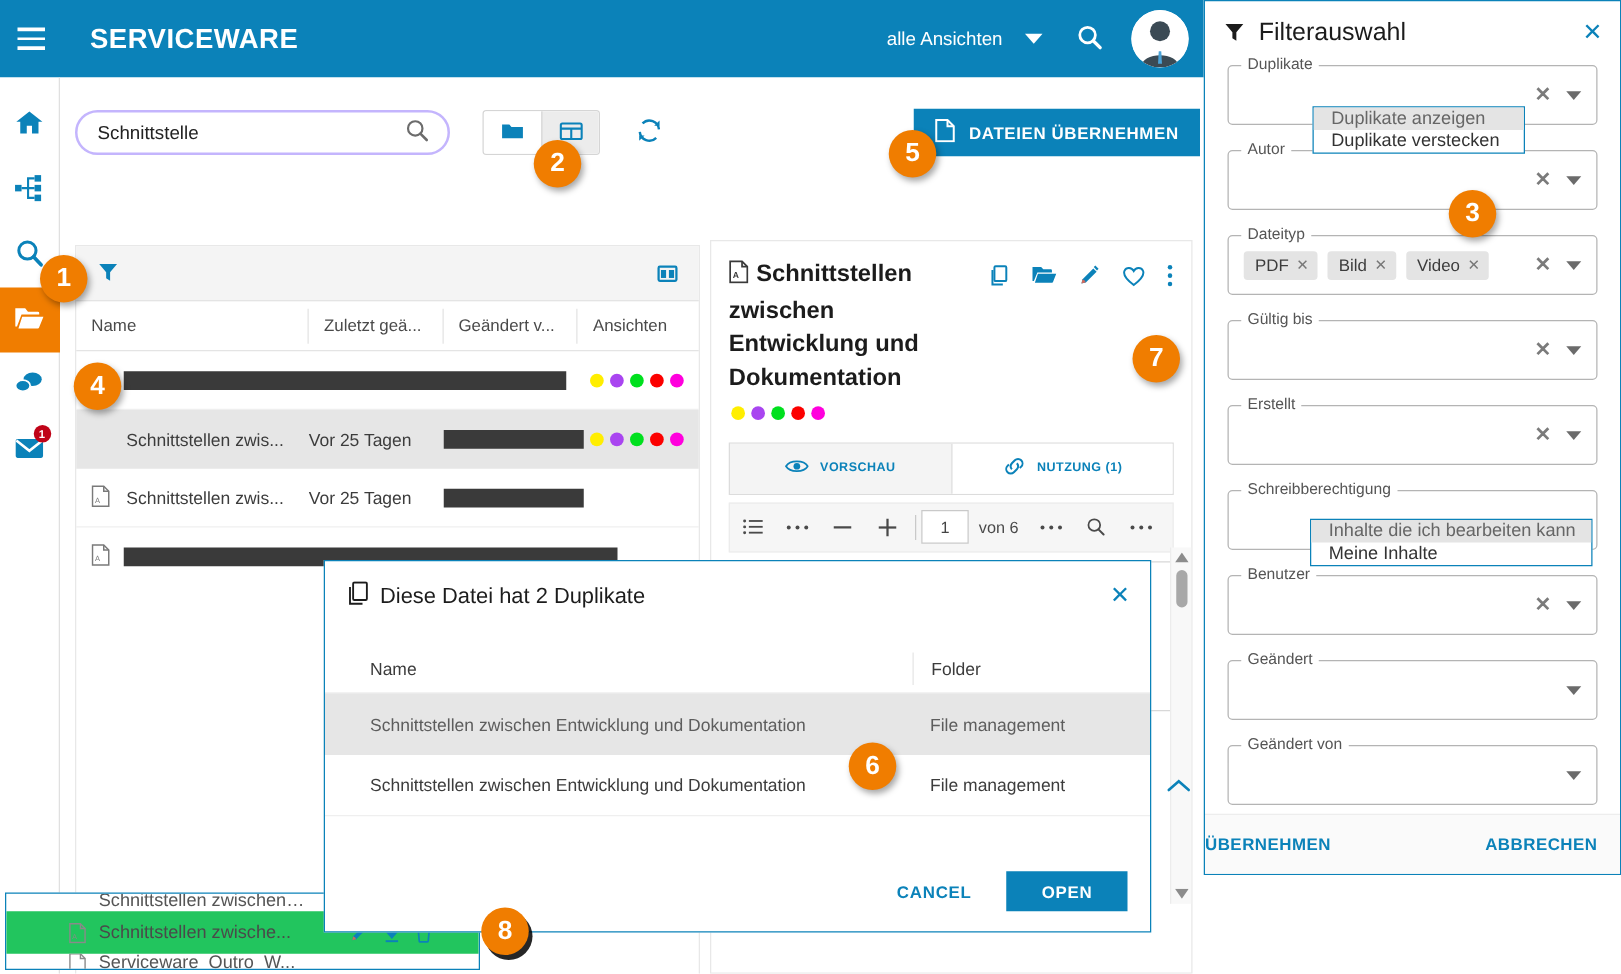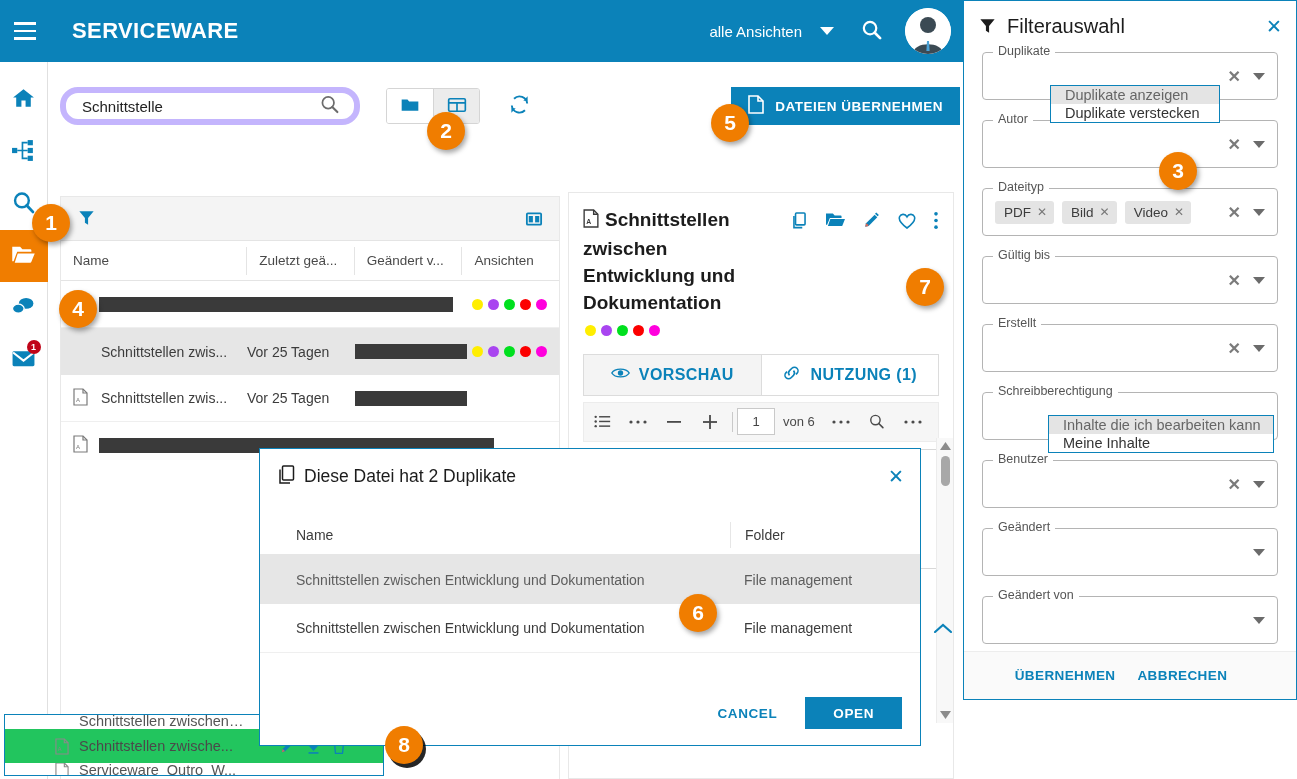--- a/index.html
+++ b/index.html
@@ -45,21 +45,21 @@
     position:absolute; right:7px; top:6px; background:#c00418; color:#fff;
     font-size:9px; border-radius:50%; width:14px; height:14px;
     display:flex; align-items:center; justify-content:center; font-weight:bold;
   }
 
   
   .work{ position:absolute; left:48px; top:62px; width:915px; height:717px; background:#fff; }
 
   .toolbar{ position:absolute; left:12px; top:18px; width:900px; height:52px; display:flex; align-items:center; }
   .searchbox{
-    width:300px; height:36px; border:6px solid #c4b5fd; border-radius:18px;
+    width:300px; height:36px; border:2px solid #c4b5fd; border-radius:18px;
     display:flex; align-items:center; padding:13px 14px; background:#fff;
   }
   .searchbox input{ border:none; outline:none; flex:1; font-size:15px; font-family:inherit; color:#222; background:transparent; }
   .viewtoggle{ display:flex; margin-left:26px; border:1px solid #d5d5d5; border-radius:3px; overflow:hidden; }
   .viewtoggle div{ width:46px; height:34px; display:flex; align-items:center; justify-content:center; cursor:pointer; background:#fff; }
   .viewtoggle div+div{ border-left:1px solid #d5d5d5; }
   .viewtoggle div.sel{ background:#ececec; }
   .refresh{ margin-left:28px; cursor:pointer; display:flex; align-items:center; }
   .addfiles{
     margin-left:auto; height:38px; background:#0b82b9; color:#fff;
@@ -89,21 +89,21 @@
   
   .detail{ position:absolute; left:520px; top:130px; width:386px; bottom:0; background:#fff; border:1px solid #e8e8e8; }
   .detail-head{ display:flex; padding:14px 14px 0 14px; }
   .detail-title{ font-size:19px; font-weight:bold; color:#1c1c1c; line-height:1.42; max-width:175px; }
   .detail-title .ti{ margin-right:6px; vertical-align:-2px; display:inline-block;}
   .detail-actions{ margin-left:auto; display:flex; gap:16px; align-items:flex-start; padding-top:4px;}
   .detail-actions span{ cursor:pointer; }
   .detail-dots{ display:flex; gap:5px; padding:8px 0 0 16px; }
   .tabs{ display:flex; margin:18px 14px 0 14px; border:1px solid #dcdcdc; }
   .tab{ flex:1; height:40px; display:flex; align-items:center; justify-content:center; gap:9px;
-        color:#0b82b9; font-size:16px; font-weight:bold; letter-spacing:.4px; cursor:pointer; background:#fff; }
+        color:#0b82b9; font-size:10px; font-weight:bold; letter-spacing:.4px; cursor:pointer; background:#fff; }
   .tab.inactive{ background:#f4f4f4; }
   .tab+.tab{ border-left:1px solid #dcdcdc; }
   .pdfbar{ margin:6px 14px 0 14px; height:40px; background:#f6f6f6; border:1px solid #ececec;
            display:flex; align-items:center; gap:0; color:#4a4a4a; }
   .pdfbar > *{ display:flex; align-items:center; justify-content:center; height:100%; }
   .pb-btn{ width:36px; cursor:pointer; }
   .pb-sep{ width:1px; height:20px; background:#c9c9c9; margin:0 4px; }
   .pb-page{ width:38px; height:27px; border:1px solid #c9c9c9; background:#fff; font-size:13px; color:#444; }
   .pb-of{ padding:0 8px; font-size:13px; }
   .pdfpage{ margin:7px 14px 0 14px; height:120px; background:#fff; border:1px solid #d8d8d8; }
@@ -135,21 +135,21 @@
   .field .acts{ margin-left:auto; display:flex; align-items:center; gap:12px; padding-right:4px; }
   .field .clr{ color:#7b7b7b; font-size:16px; cursor:pointer; font-weight:bold; }
   .field .dd{ width:0;height:0;border-left:6px solid transparent;border-right:6px solid transparent;border-top:7px solid #6b6b6b; cursor:pointer;}
   .chip{
     background:#e4e4e4; color:#3c3c3c; font-size:13.5px; border-radius:3px;
     padding:4px 7px 4px 9px; margin-right:8px; display:flex; align-items:center; gap:6px; cursor:pointer;
   }
   .chip .x{ color:#777; font-size:12px; }
   .fp-footer{
     position:absolute; bottom:0; left:0; right:0; height:48px; background:#fafafa;
-    border-top:1px solid #ededed; display:flex; align-items:center; justify-content:center; gap:22px; padding-right:18px;
+    border-top:1px solid #ededed; display:flex; align-items:center; justify-content:space-between; gap:22px; padding-right:18px;
   }
   .fp-footer span{ color:#0b82b9; font-size:13.5px; font-weight:bold; letter-spacing:.4px; cursor:pointer; }
 
   
   .ddmenu{ position:absolute; background:#fff; border:1px solid #0b82b9; z-index:40; }
   .ddmenu div{ padding:1px 14px; font-size:14.5px; color:#333; cursor:pointer; white-space:nowrap; }
   .ddmenu div.hi{ background:#e4e4e4; color:#666; }
 
   
   .modal{

